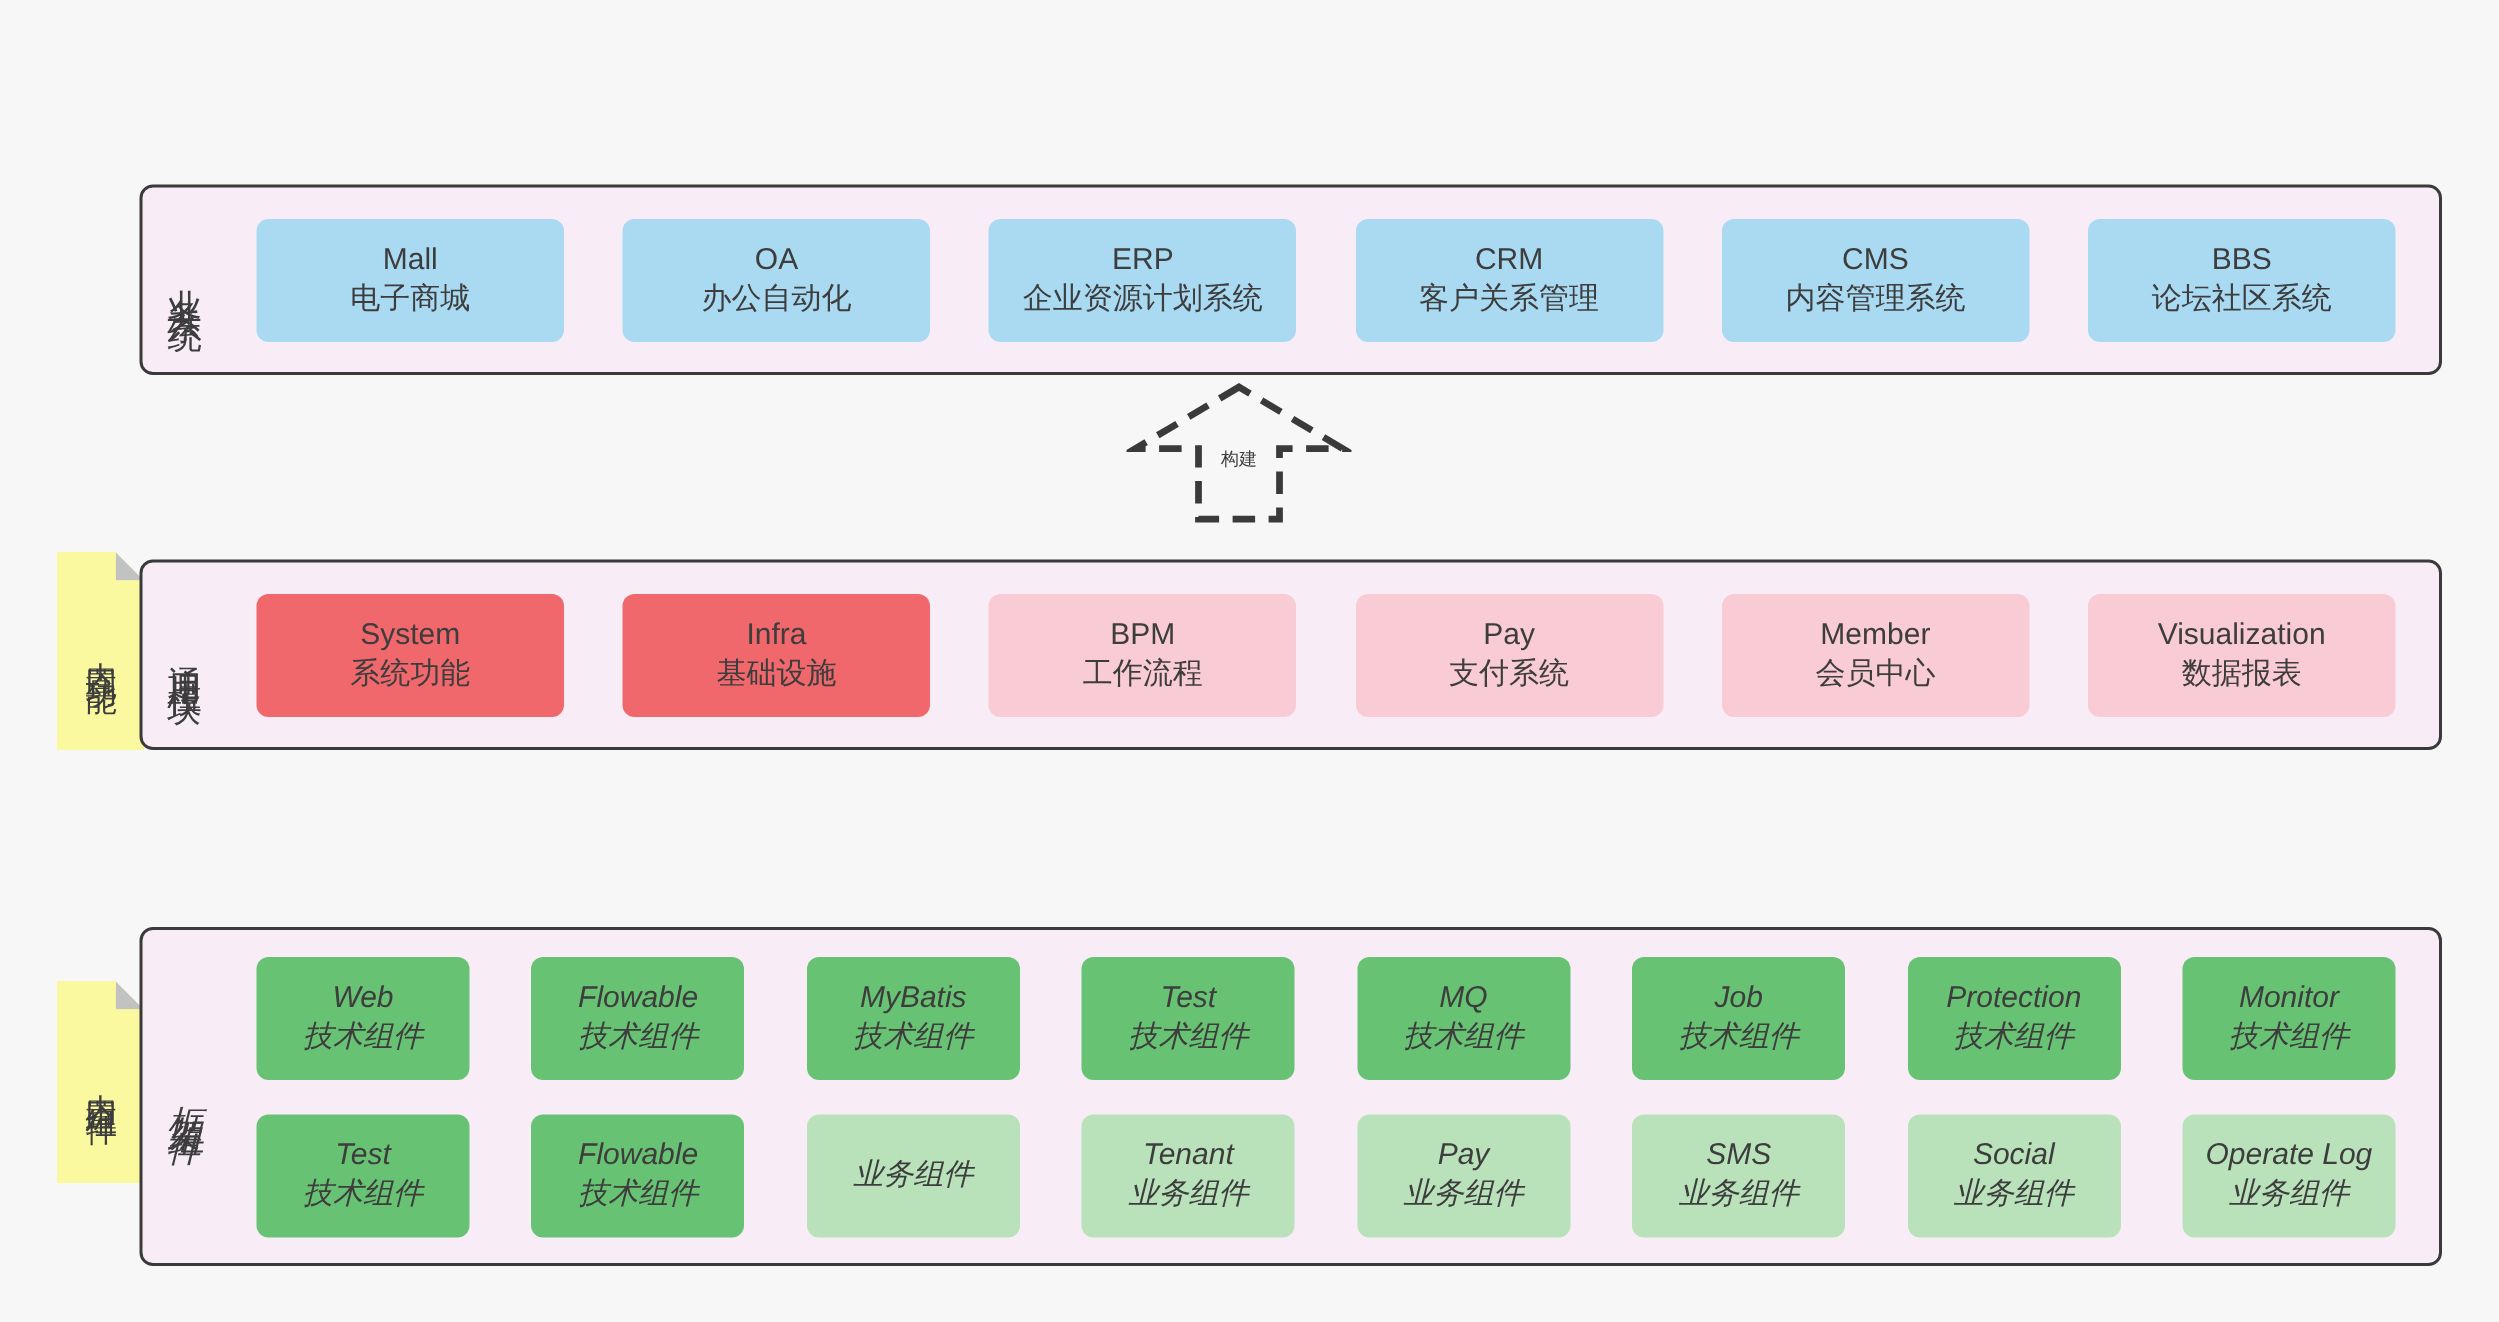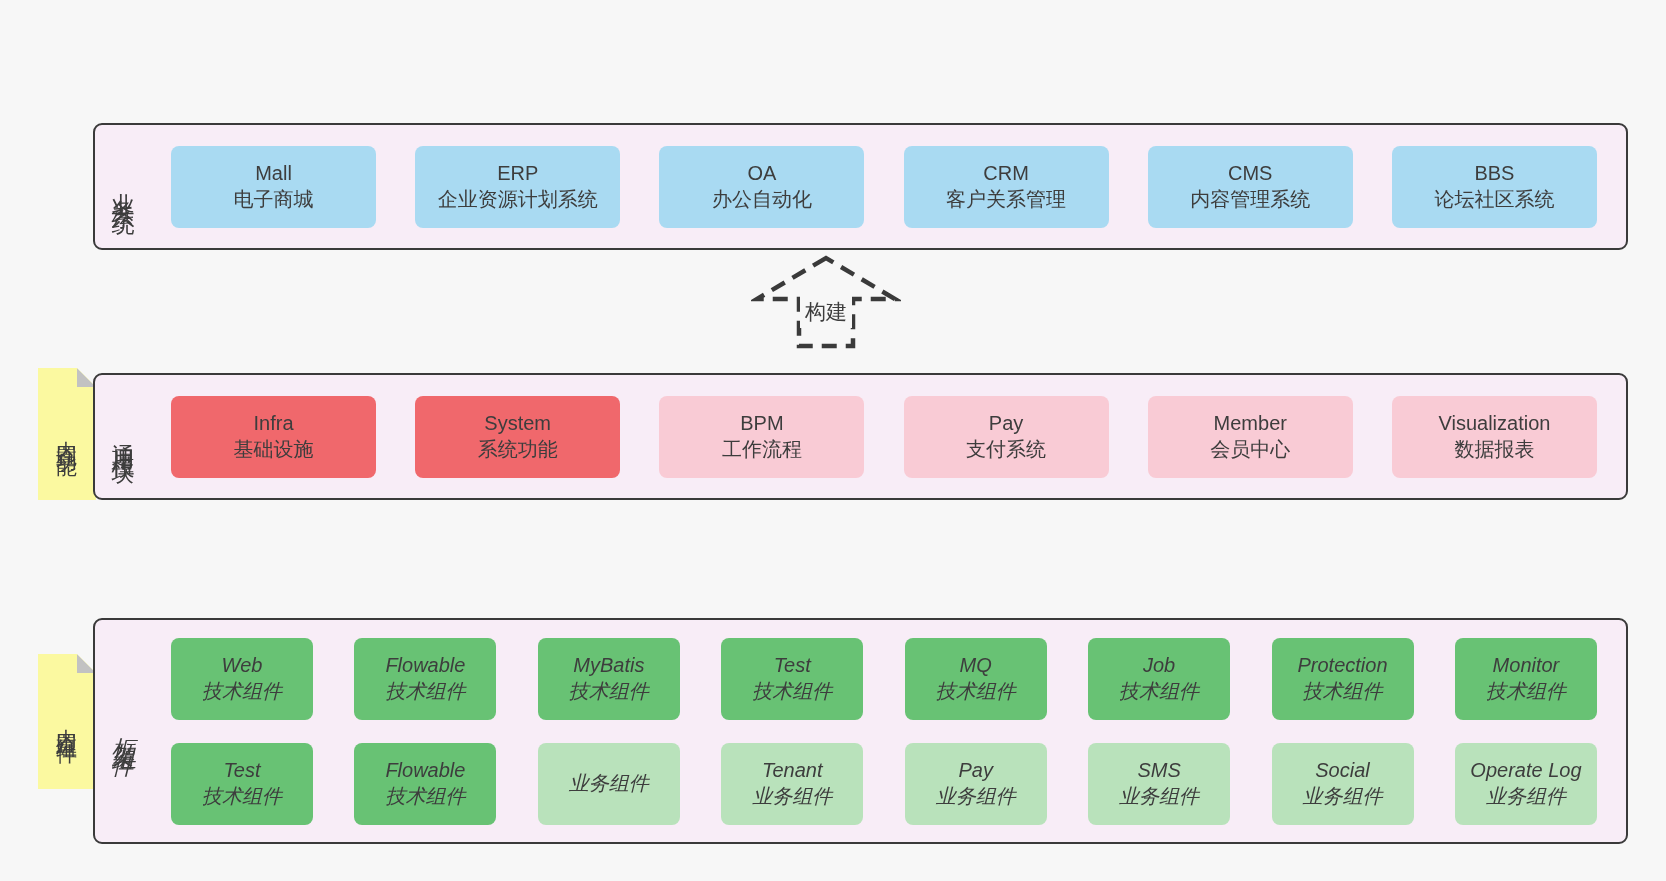--- a/index.html
+++ b/index.html
@@ -44,21 +44,21 @@
   .note3{top:654px;height:135px;}
   .note .v-text{font-size:21px;letter-spacing:5px;}
   .note-fold{position:absolute;top:0;right:0;width:19px;height:19px;
              background:var(--note-fold-gray);clip-path:polygon(0 0,100% 100%,0 100%);}
 
   .arrow{position:absolute;width:150px;height:96px;z-index:2;}
   .arrow1{left:751px;top:254px;}
   .arrow2{left:770px;top:515px;}
   .arrow svg{display:block;width:150px;height:96px;}
   .arrow-label{position:absolute;left:50%;top:42px;transform:translateX(-50%);
-               background:var(--page-bg);padding:2px 5px;font-size:21px;color:var(--text);white-space:nowrap;}
+               background:var(--page-bg);padding:2px 5px;font-size:12px;color:var(--text);white-space:nowrap;}
 </style>
 </head>
 <body>
 
 <div class="canvas">
 
   <div class="note note2">
     <span class="v-text">内置功能</span>
     <span class="note-fold"></span>
   </div>
@@ -72,26 +72,26 @@
     <div class="side-col">
       <span class="v-text">业务系统</span>
     </div>
     <div class="rows">
       <div class="row">
           <div class="box blue">
             <span class="box-name">Mall</span>
             <span class="box-sub">电子商城</span>
           </div>
           <div class="box blue">
+            <span class="box-name">OA</span>
+            <span class="box-sub">办公自动化</span>
+          </div>
+          <div class="box blue">
             <span class="box-name">ERP</span>
             <span class="box-sub">企业资源计划系统</span>
-          </div>
-          <div class="box blue">
-            <span class="box-name">OA</span>
-            <span class="box-sub">办公自动化</span>
           </div>
           <div class="box blue">
             <span class="box-name">CRM</span>
             <span class="box-sub">客户关系管理</span>
           </div>
           <div class="box blue">
             <span class="box-name">CMS</span>
             <span class="box-sub">内容管理系统</span>
           </div>
           <div class="box blue">
@@ -109,26 +109,26 @@
     <span class="arrow-label">构建</span>
   </div>
 
   <section class="band band2">
     <div class="side-col">
       <span class="v-text">通用模块</span>
     </div>
     <div class="rows">
       <div class="row">
           <div class="box red">
+            <span class="box-name">System</span>
+            <span class="box-sub">系统功能</span>
+          </div>
+          <div class="box red">
             <span class="box-name">Infra</span>
             <span class="box-sub">基础设施</span>
-          </div>
-          <div class="box red">
-            <span class="box-name">System</span>
-            <span class="box-sub">系统功能</span>
           </div>
           <div class="box pink">
             <span class="box-name">BPM</span>
             <span class="box-sub">工作流程</span>
           </div>
           <div class="box pink">
             <span class="box-name">Pay</span>
             <span class="box-sub">支付系统</span>
           </div>
           <div class="box pink">

